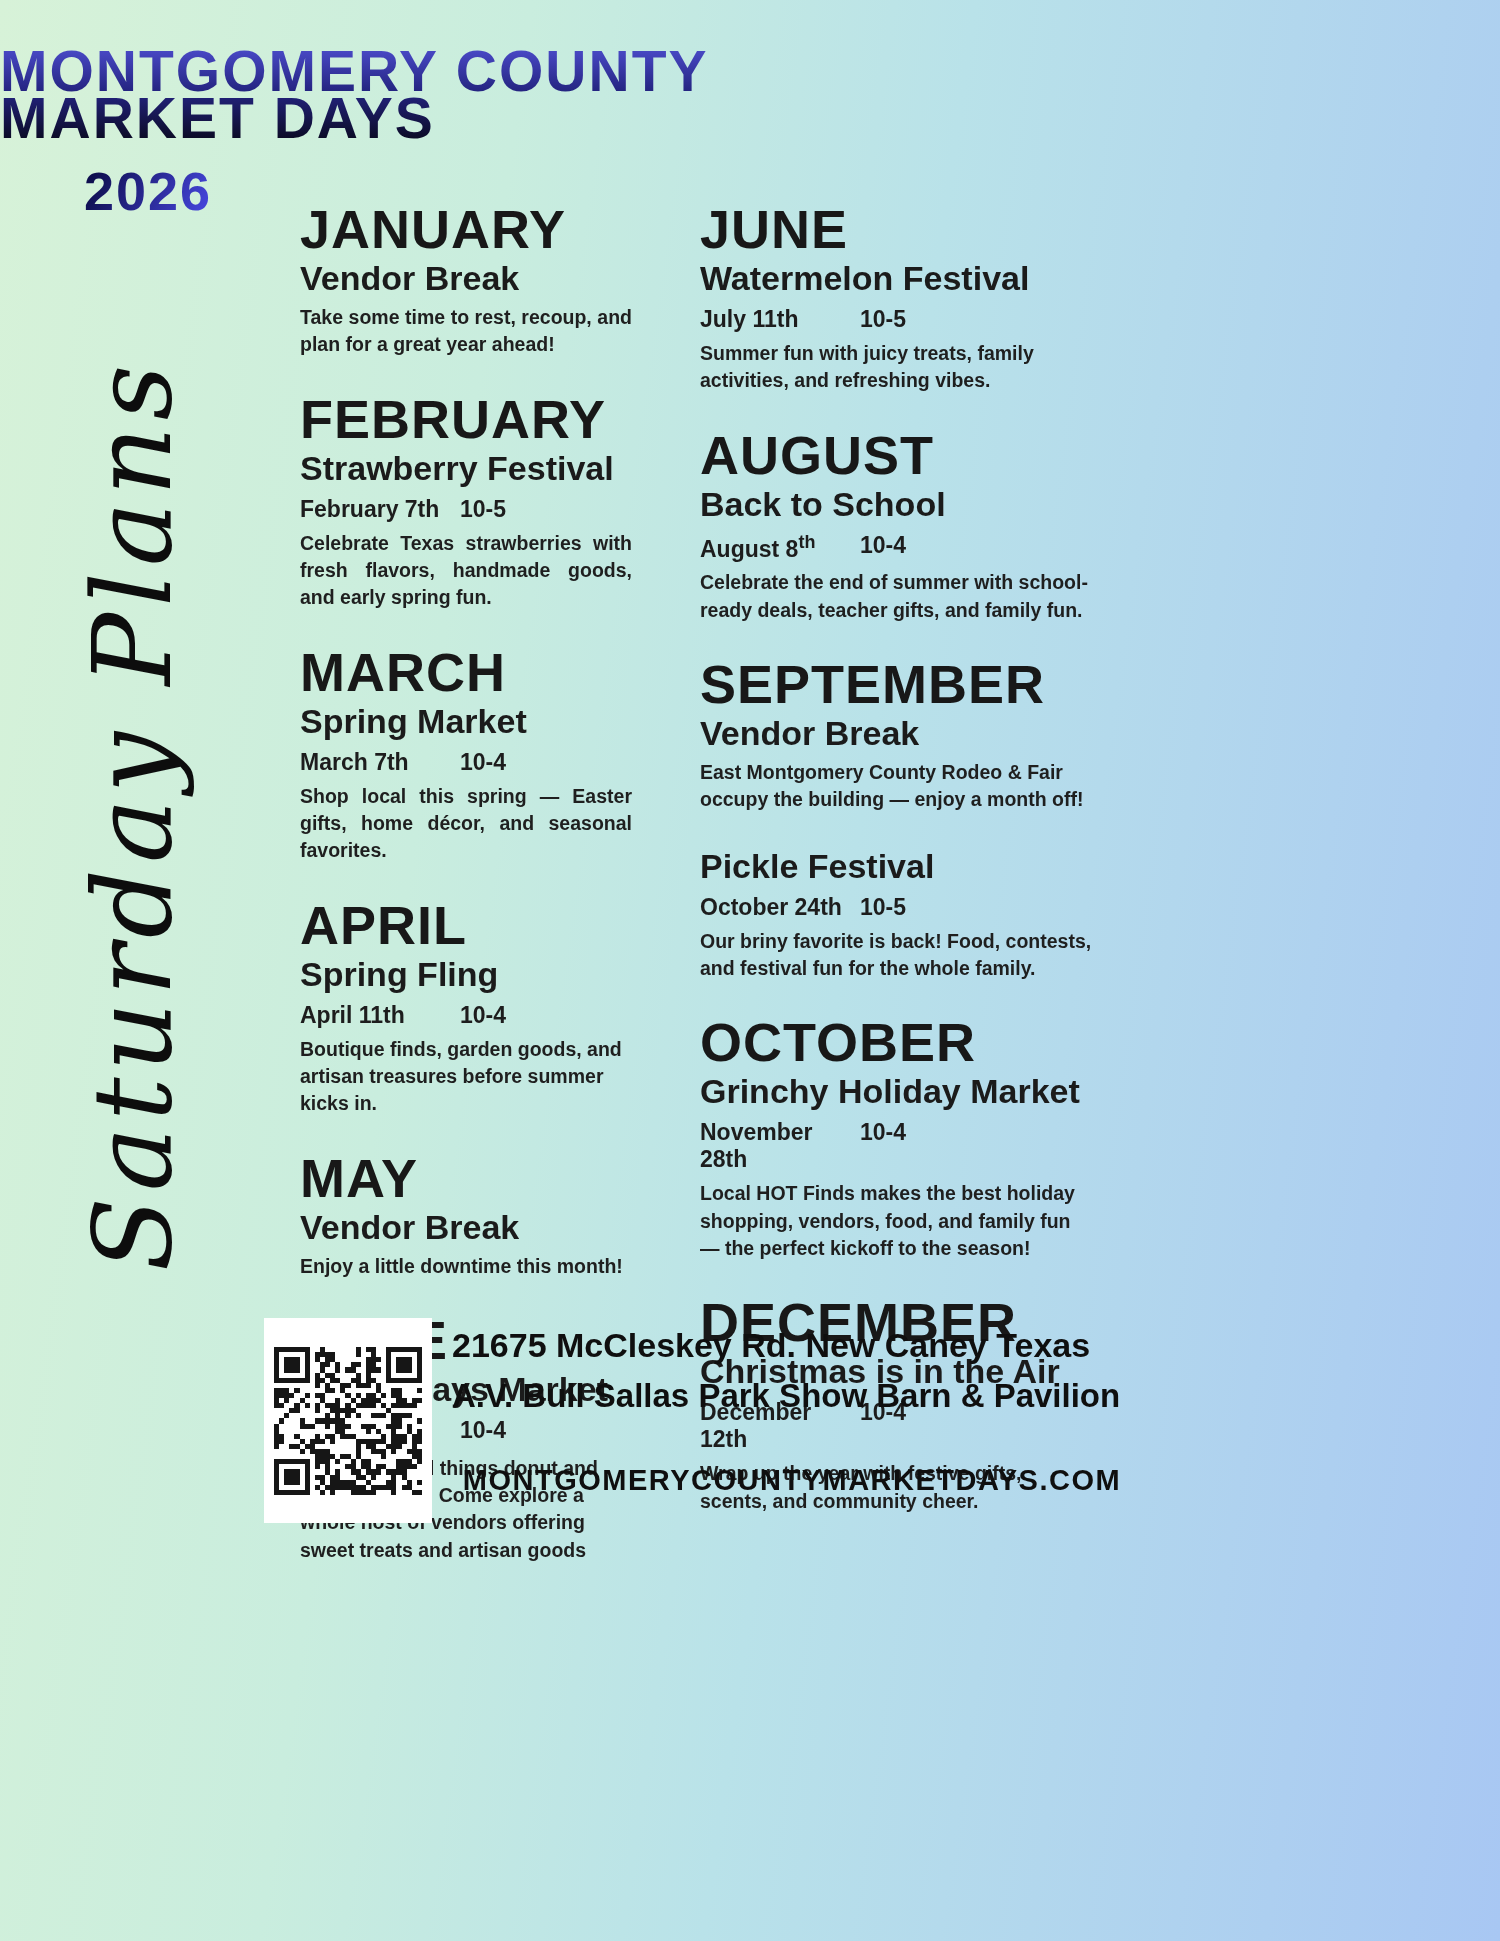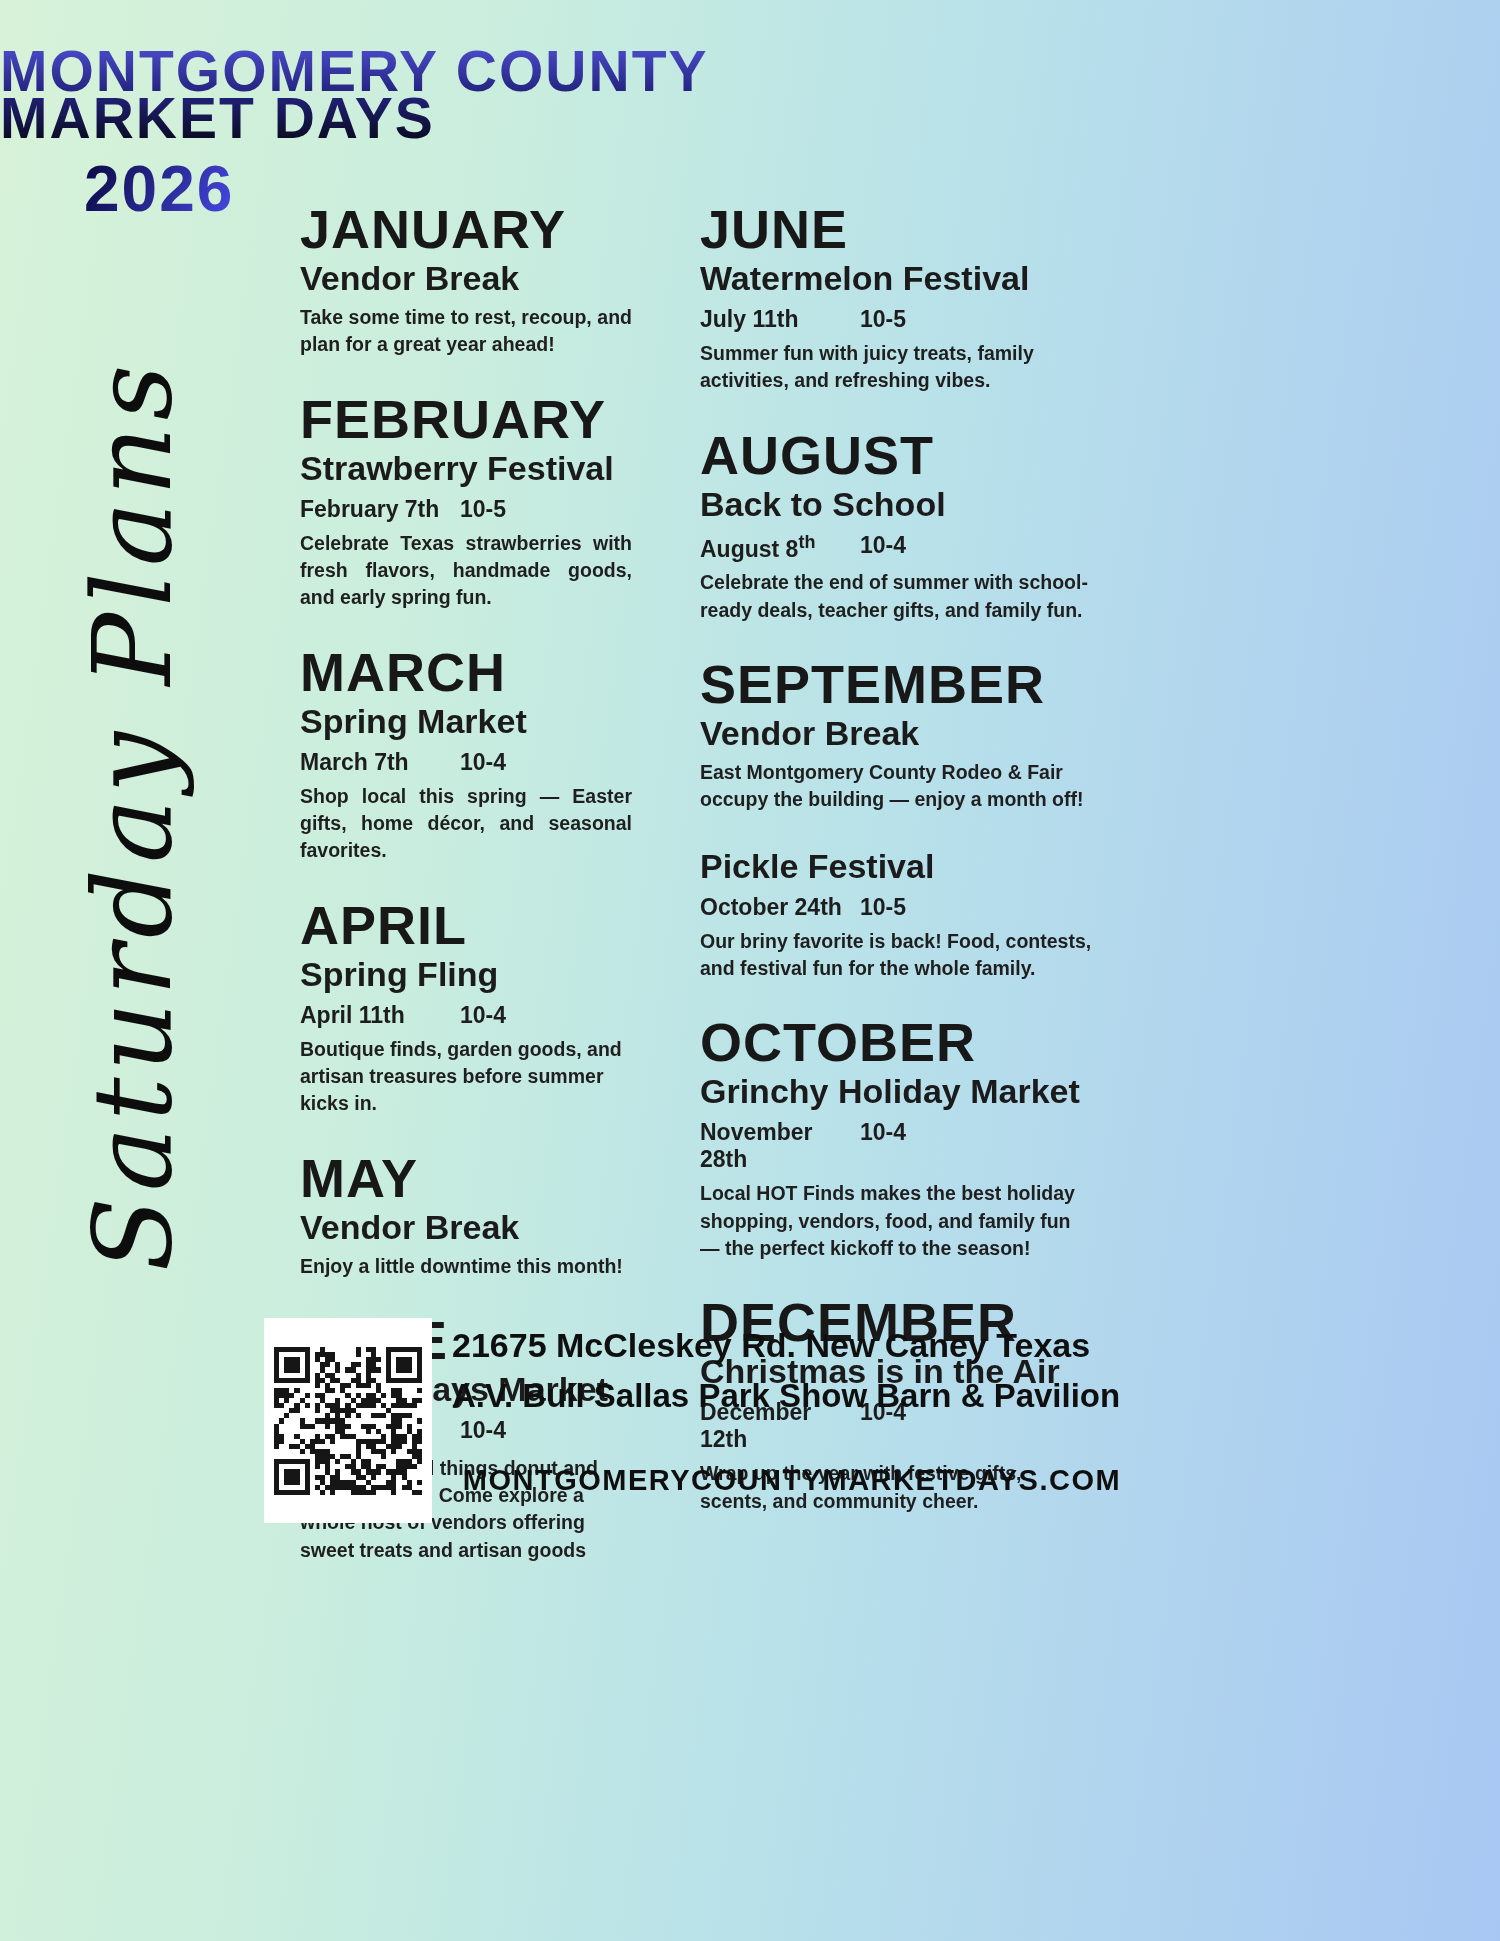--- a/index.html
+++ b/index.html
@@ -9,22 +9,22 @@
     font-family:"Liberation Sans",sans-serif;color:#1c1c1c;
   }
   
   .title-block{
     position:absolute;top:48px;left:0;width:1235px;text-align:left;
     font-weight:800;font-size:57px;line-height:.82;letter-spacing:2px;
     background:linear-gradient(180deg,#4a4ac8 0%,#23237e 48%,#0a0a22 100%);
     -webkit-background-clip:text;background-clip:text;color:transparent;
   }
   .year{
-    position:absolute;top:152px;left:84px;
-    font-weight:800;font-size:64px;letter-spacing:2px;
+    position:absolute;top:160px;left:84px;
+    font-weight:800;font-size:54px;letter-spacing:2px;
     background:linear-gradient(115deg,#0e0e4e 10%,#4343d6 90%);
     -webkit-background-clip:text;background-clip:text;color:transparent;text-decoration:underline;
   }
   
   .side-script{
     position:absolute;left:70px;top:1345px;width:1060px;
     transform:rotate(-90deg);transform-origin:0 0;
     font-family:"DejaVu Serif",serif;font-style:italic;font-weight:500;
     font-size:108px;letter-spacing:6px;color:#0d0d0d;text-align:center;white-space:nowrap;
   }

